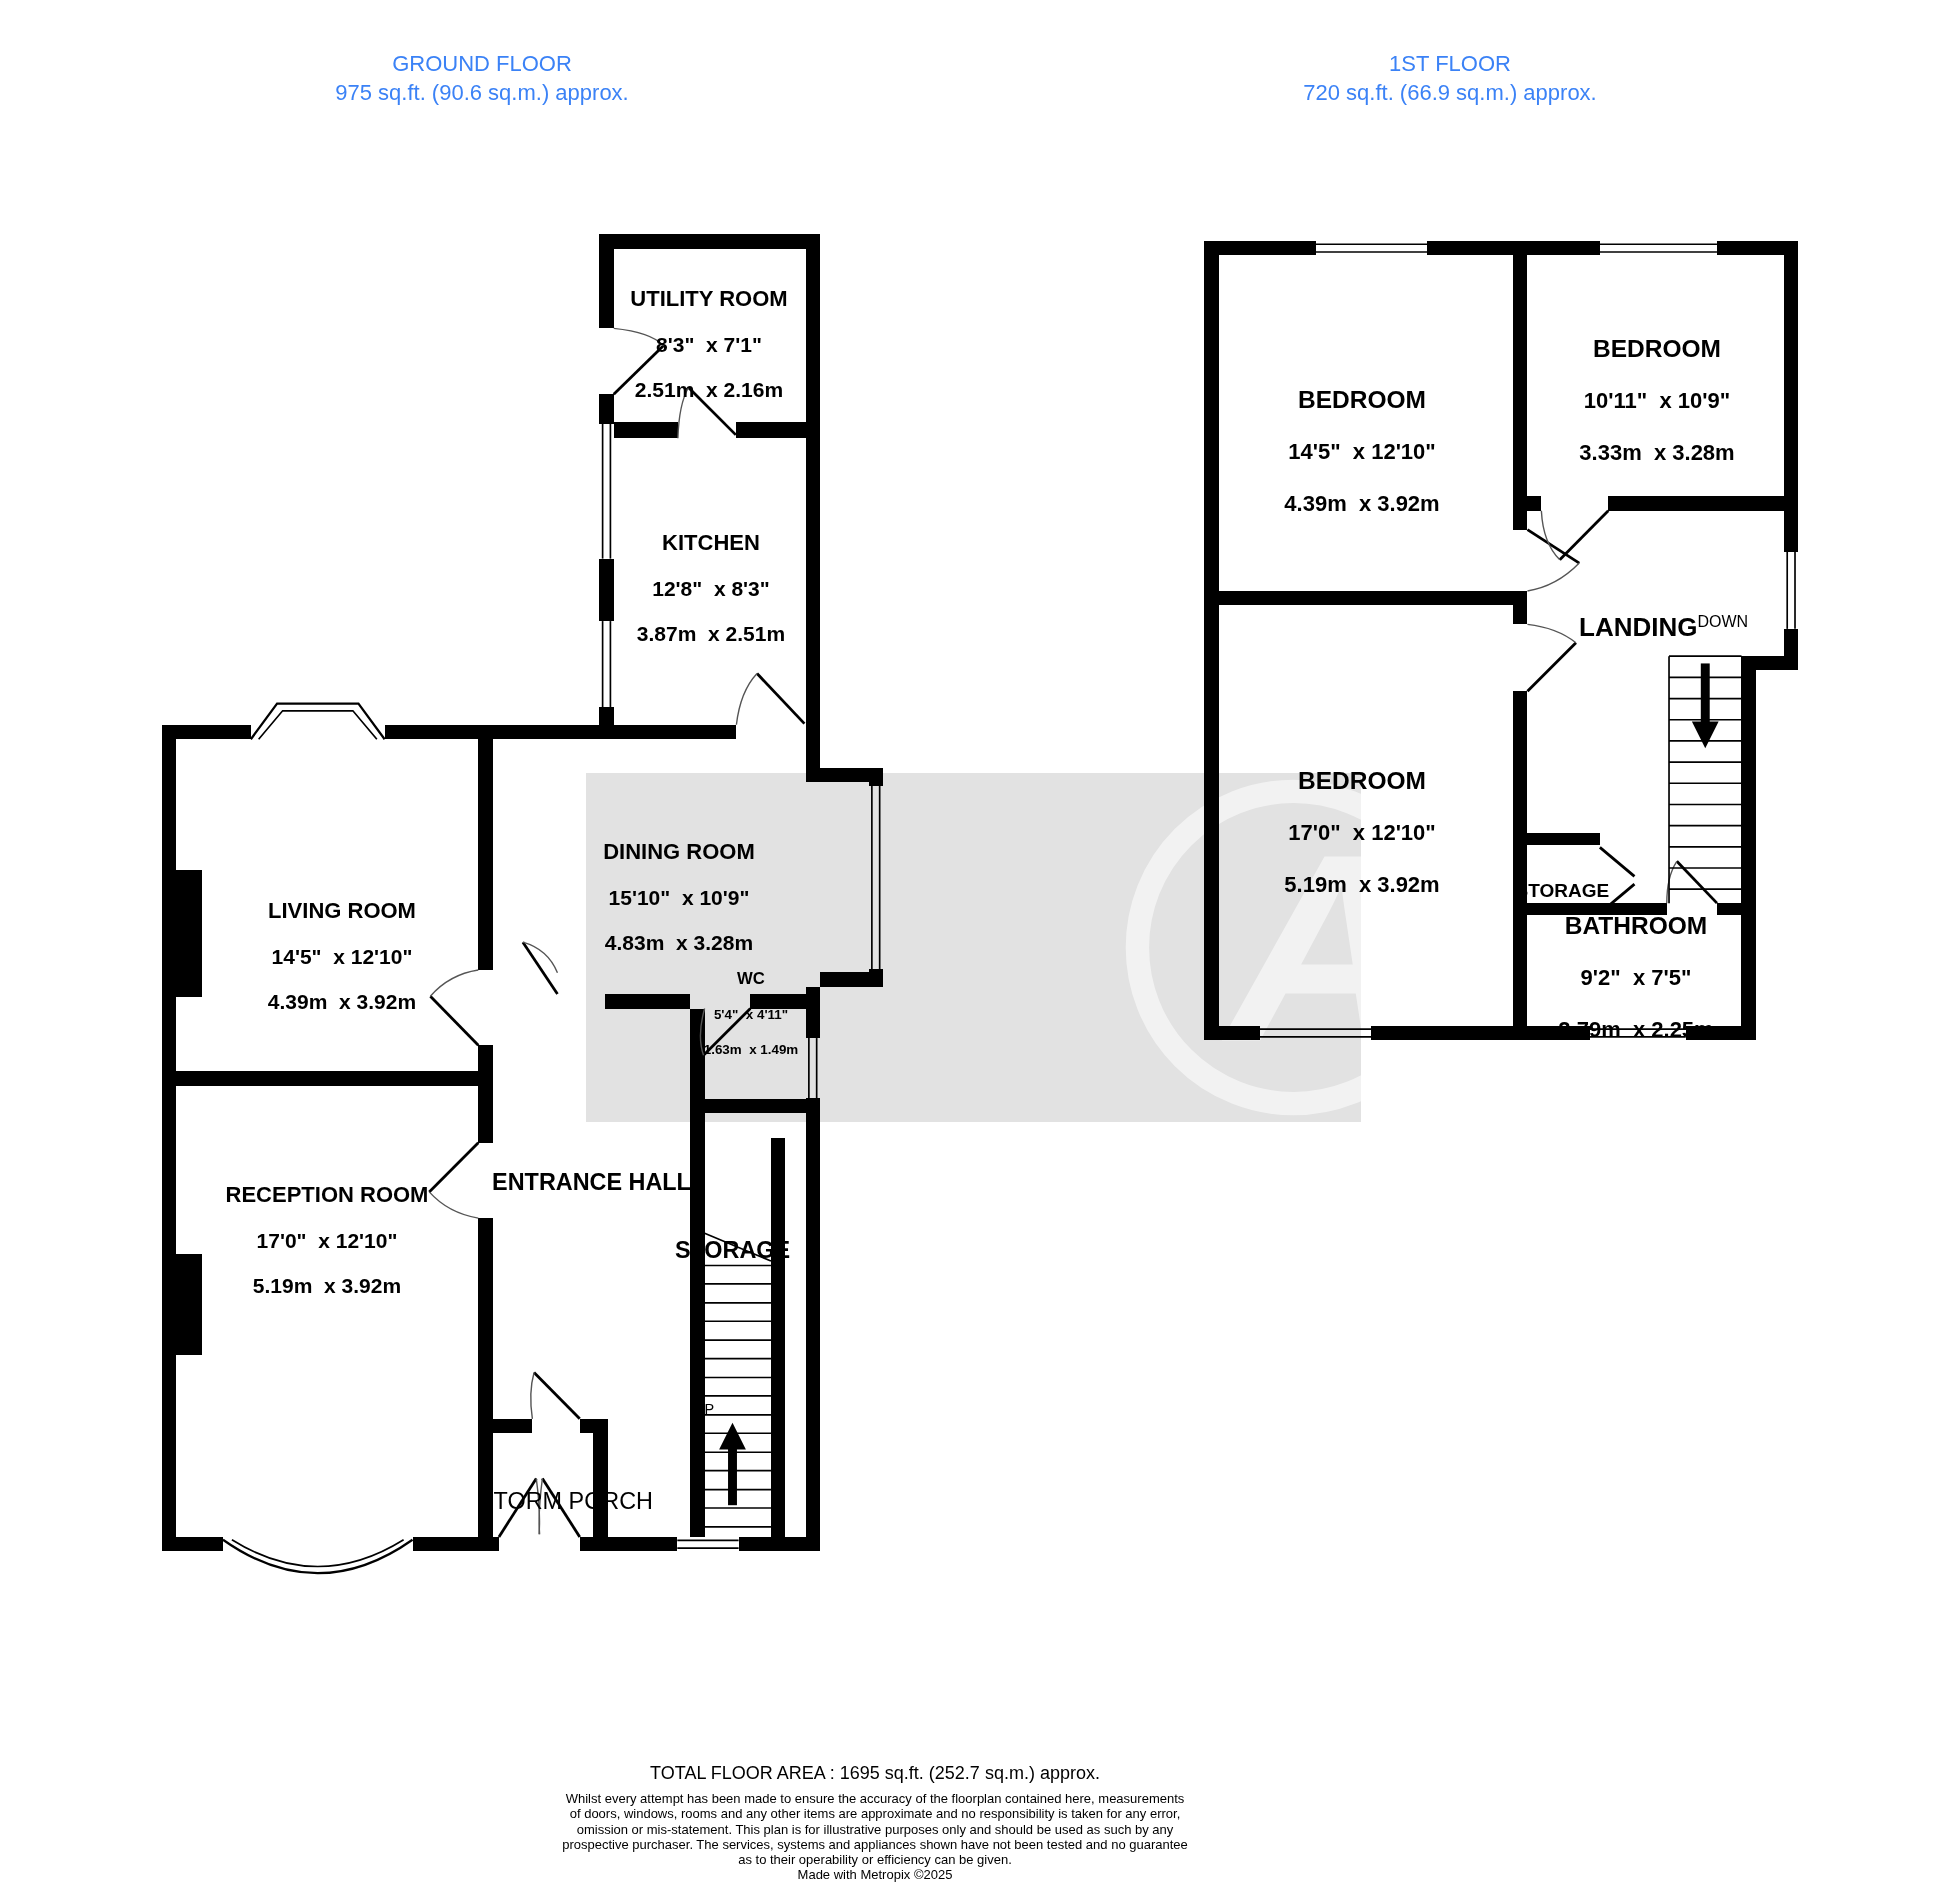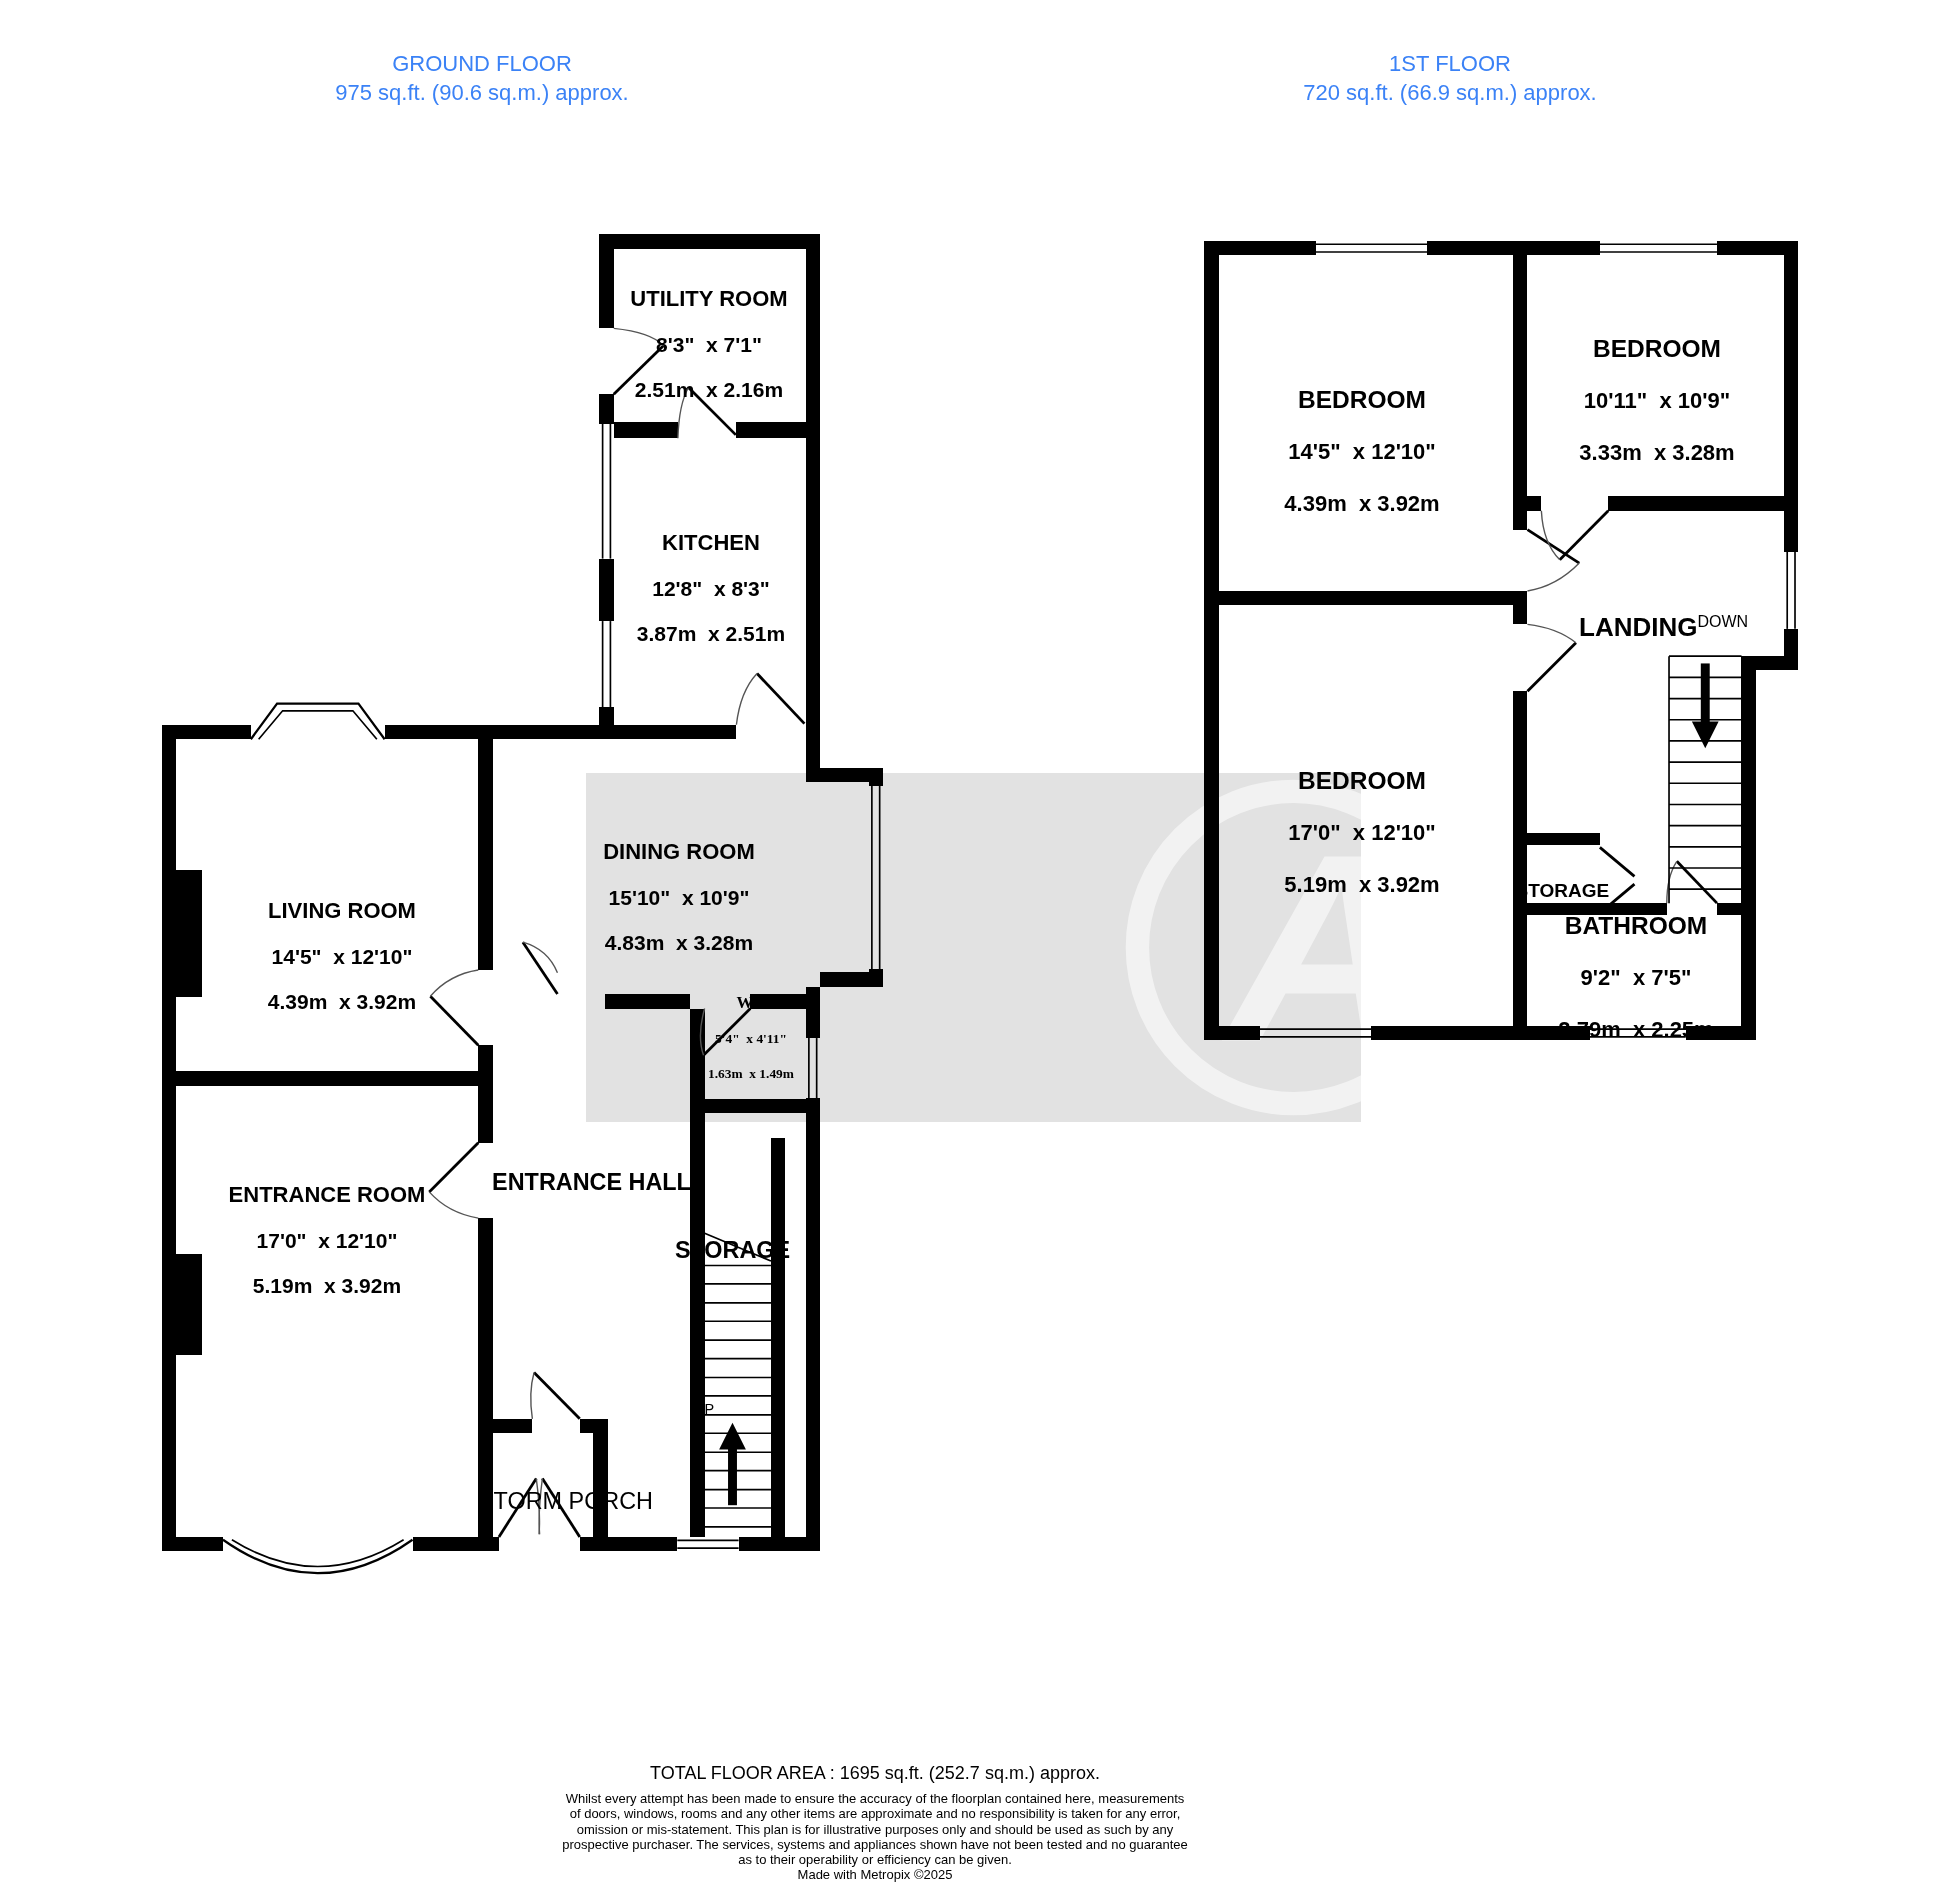--- a/index.html
+++ b/index.html
@@ -269,28 +269,28 @@
   <span class="nm">DINING ROOM</span>
   <span class="dm">15'10"  x 10'9"</span>
   <span class="dm">4.83m  x 3.28m</span>
 </div>
 <div class="lbl g" style="left:342px;top:951px;">
   <span class="nm">LIVING ROOM</span>
   <span class="dm">14'5"  x 12'10"</span>
   <span class="dm">4.39m  x 3.92m</span>
 </div>
 <div class="lbl g" style="left:327px;top:1235px;">
-  <span class="nm">ENTRANCE ROOM</span>
+  <span class="nm">RECEPTION ROOM</span>
   <span class="dm">17'0"  x 12'10"</span>
   <span class="dm">5.19m  x 3.92m</span>
 </div>
 <div class="lbl single" style="left:585px;top:1169px;font-weight:bold;">
   <span>ENTRANCE HALL</span>
 </div>
-<div class="lbl small" style="left:751px;top:1032px;font-family:Liberation Serif, serif;">
+<div class="lbl small" style="left:751px;top:1008px;">
   <span class="nm">WC</span>
   <span class="dm">5'4"  x 4'11"</span>
   <span class="dm">1.63m  x 1.49m</span>
 </div>
 <div class="lbl single" style="left:726px;top:1237px;font-weight:bold;">
   <span>STORAGE</span>
 </div>
 <div class="lbl single" style="left:559px;top:1488px;font-weight:normal;">
   <span>STORM PORCH</span>
 </div>

